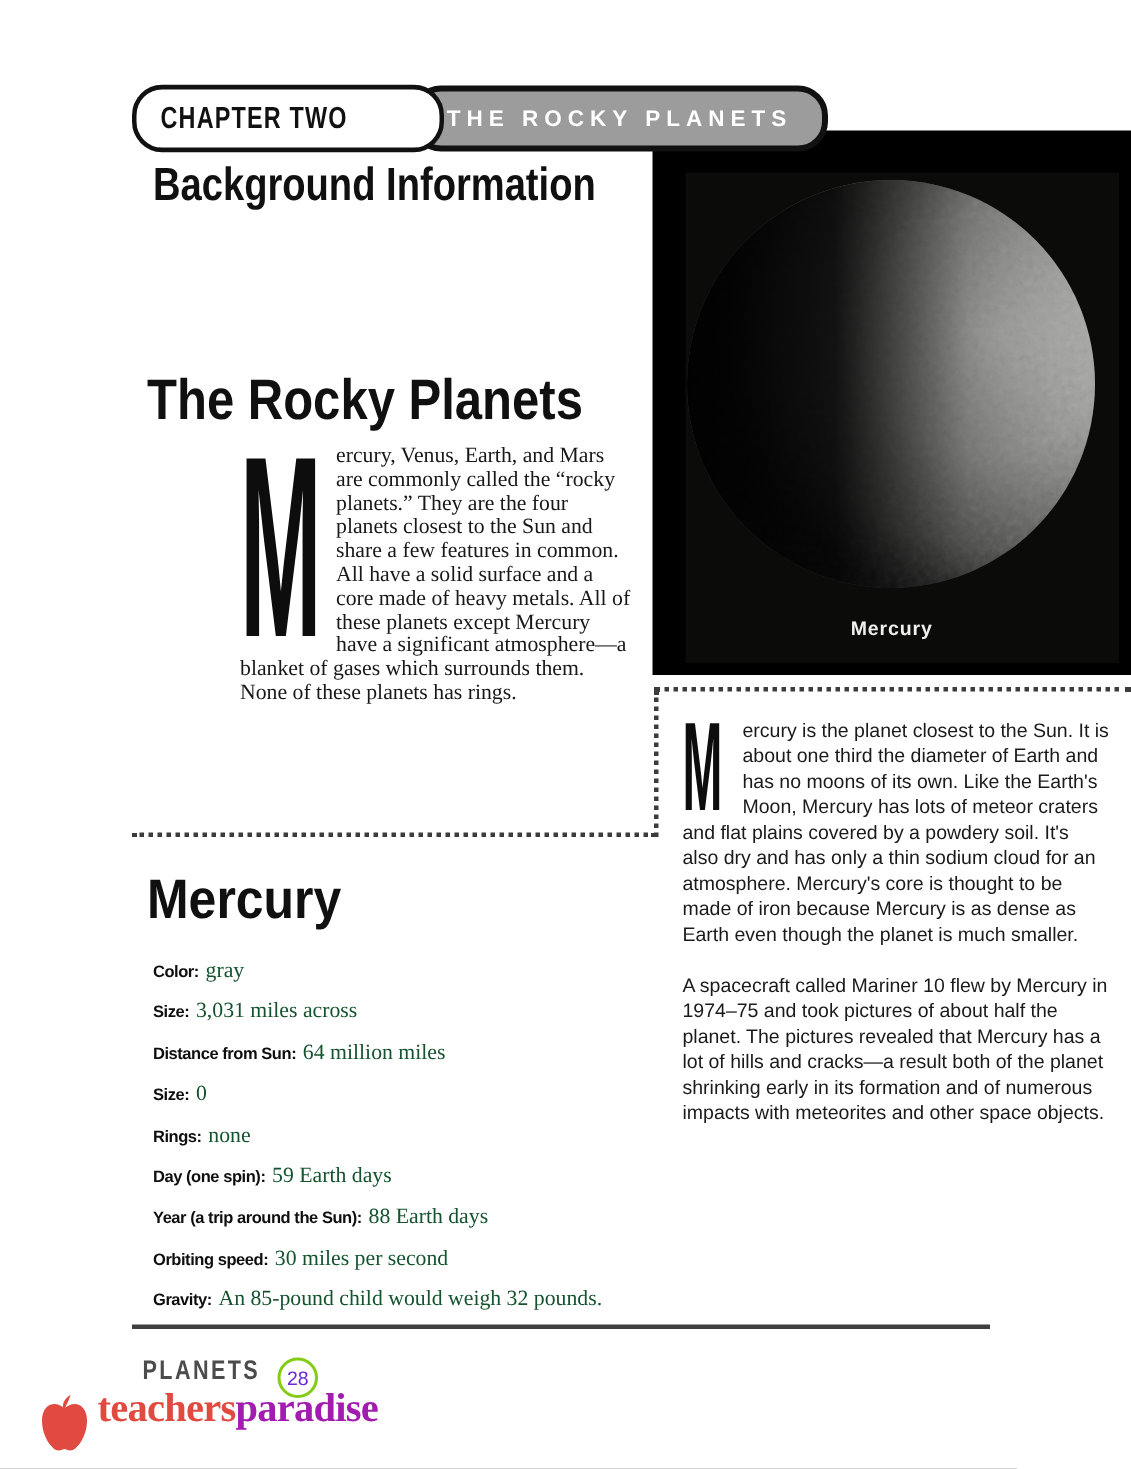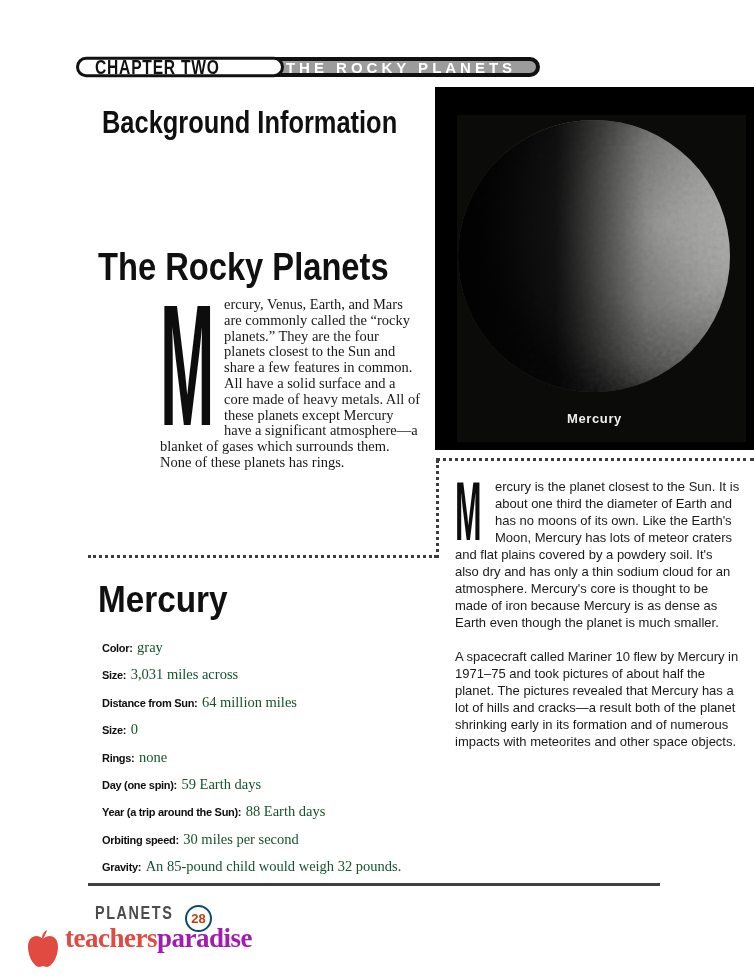--- a/index.html
+++ b/index.html
@@ -1,20 +1,20 @@
 <!DOCTYPE html>
 <html><head>
 <meta charset="utf-8">
 <style>
   * { margin:0; padding:0; box-sizing:border-box; }
   body { background:#888; font-family:"Liberation Sans", sans-serif; }
   .page { position:relative; width:754px; height:979px; background:#ffffff; overflow:hidden; margin:0 auto; }
 
   
-  .chapter-pill { position:absolute; left:76px; top:57px; display:flex; align-items:stretch; height:20px; z-index:5; }
+  .chapter-pill { position:absolute; left:88px; top:57px; display:flex; align-items:stretch; height:44px; z-index:5; }
   .chapter-left {
     background:#fff; border:3px solid #111; border-radius:20px;
     padding:0 26px 0 16px; display:flex; align-items:center;
     font-weight:bold; font-size:20px; letter-spacing:1px; color:#111;
     transform:scaleY(1.02); white-space:nowrap;
   }
   .chapter-left .squish { display:inline-block; transform:scaleX(0.78); transform-origin:0 50%; }
   .chapter-right {
     margin-left:-22px; background:#9c9c9c; border:4px solid #111; border-radius:20px;
     padding:0 20px; display:flex; align-items:center;
@@ -58,22 +58,22 @@
   .info-box p { margin-bottom:17px; }
   .dropcap-box-sm { float:left; width:34px; height:62px; margin:2px 6px 0 0; overflow:visible; }
   .dropcap-box-sm span { display:block; font-weight:bold; font-size:84px; line-height:0.76;
     color:#0d0d0d; transform:scaleX(0.38); transform-origin:0 0; }
 
   
   .footer-rule { position:absolute; left:88px; top:883px; width:572px; height:3px; background:#3f3f3f; }
   .footer-book { position:absolute; left:95px; top:903px; font-size:18px; font-weight:bold;
     color:#4c4c4c; letter-spacing:2px; transform:scaleX(0.8); transform-origin:0 0; }
   .page-circle { position:absolute; left:185px; top:905px; width:27px; height:27px;
-    border:2px solid #0c4a6e; border-radius:50%; display:flex; align-items:center; justify-content:center;
-    font-size:13px; font-weight:bold; color:#c2410c; }
+    border:2px solid #84cc16; border-radius:50%; display:flex; align-items:center; justify-content:center;
+    font-size:13px; font-weight:normal; color:#6d28d9; }
   .logo { position:absolute; left:27px; top:927px; display:flex; }
   .logo-apple { width:32px; height:46px; margin-right:-2px; }
   .logo-text { display:flex; flex-direction:row; line-height:22px; font-weight:bold; font-size:27px; letter-spacing:-0.5px;font-family:Liberation Serif, serif; }
   .logo-teachers { color:#e04a41; margin-left:8px; }
   .logo-paradise { color:#a21caf; margin-left:0; }
   .url-watermark { position:absolute; left:183px; top:944px; font-size:26px; color:#c6c6c6; text-decoration:none; }
 </style>
 </head>
 <body>
 
@@ -149,21 +149,21 @@
     <li class="fact"><span class="fact-label">Gravity:</span> <span class="fact-value">An 85-pound child would weigh 32 pounds.</span></li>
   </ul>
 
   <div class="info-box">
     <p>
       <span class="dropcap-box-sm">
           <span>M</span>
         </span>
       <span>ercury is the planet closest to the Sun.  It is about one third the diameter of Earth and has no moons of its own.  Like the Earth's Moon, Mercury has lots of meteor craters and flat plains covered by a powdery soil.  It's also dry and has only a thin sodium cloud for an atmosphere.  Mercury's core is thought to be made of iron because Mercury is as dense as Earth even though the planet is much smaller.</span>
     </p>
-    <p>A spacecraft called Mariner 10 flew by Mercury in 1971–75 and took pictures of about half the planet.  The pictures revealed that Mercury has a lot of hills and cracks—a result both of the planet shrinking early in its formation and of numerous impacts with meteorites and other space objects.</p>
+    <p>A spacecraft called Mariner 10 flew by Mercury in 1974–75 and took pictures of about half the planet.  The pictures revealed that Mercury has a lot of hills and cracks—a result both of the planet shrinking early in its formation and of numerous impacts with meteorites and other space objects.</p>
   </div>
 
   <div class="footer-rule"></div>
   <div class="footer-book">PLANETS</div>
   <div class="page-circle">28</div>
 
   <div class="logo">
     <svg class="logo-apple" viewBox="0 0 32 46">
       <path d="M16 14 C13 8 18 4 20 3 C19 7 17 9 16 14 Z" fill="#e04a41"></path>
       <path d="M16 12 C10 6 1 9 1 20 C1 31 8 40 12 40 C14 40 15 39 16 39 C17 39 18 40 20 40 C24 40 31 31 31 20 C31 9 22 6 16 12 Z" fill="#e04a41"></path>

